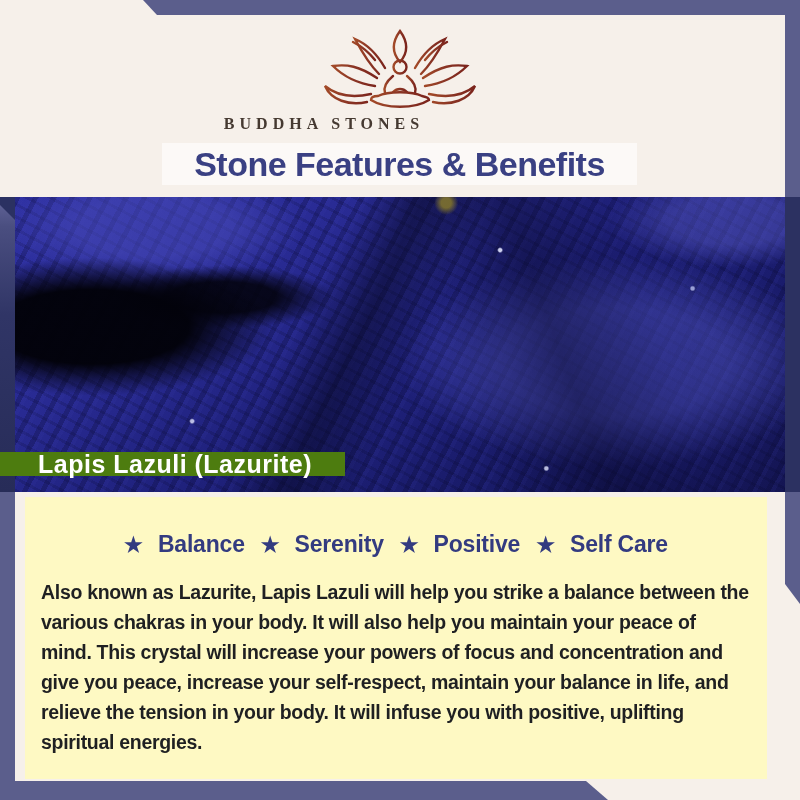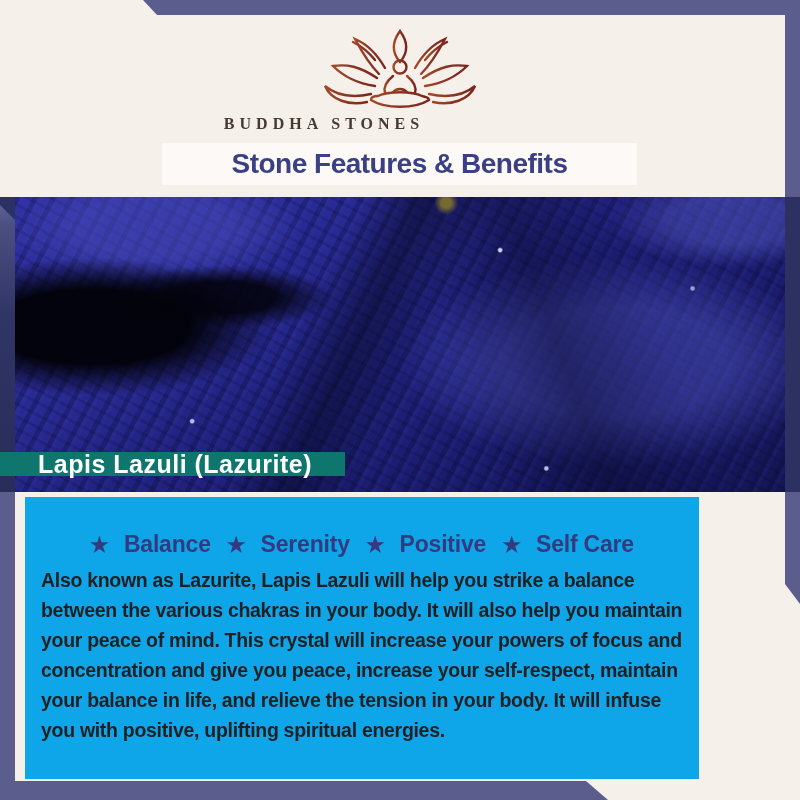--- a/index.html
+++ b/index.html
@@ -24,21 +24,21 @@
     position:absolute;left:0;top:115px;width:648px;text-align:center;z-index:2;
     font-family:"Liberation Serif",serif;font-size:16px;font-weight:600;
     letter-spacing:5px;color:#453931;
   }
   
   .heading-band{
     position:absolute;left:162px;top:143px;width:475px;height:42px;z-index:2;
     background:#fcf9f7;display:flex;align-items:center;justify-content:center;
   }
   .heading-band h1{
-    margin:4px;font-size:28px;font-weight:700;color:#3a4083;letter-spacing:-0.5px;
+    margin:4px;font-size:34px;font-weight:700;color:#3a4083;letter-spacing:-0.5px;
   }
   
   .photo-section{
     position:absolute;left:0;top:197px;width:800px;height:295px;z-index:2;
     background:#2b3162;
   }
   .photo-edge-left{
     position:absolute;left:0;top:0;width:15px;height:100%;
     background:linear-gradient(180deg,#63669a 0%,#4a4e80 10%,#303566 40%,#272c58 100%);
     clip-path:polygon(0 8px,100% 23px,100% 100%,0 100%);
@@ -58,38 +58,38 @@
       linear-gradient(70deg, rgba(0,0,0,0) 55%, rgba(8,8,40,.45) 68%, rgba(20,20,90,.18) 80%, rgba(0,0,0,0) 92%),
       radial-gradient(ellipse 36% 46% at 78% 56%, rgba(82,86,195,.5) 0 40%, rgba(82,86,195,0) 78%),
       radial-gradient(ellipse 25% 25% at 18% 10%, rgba(72,74,185,.55) 0 40%, rgba(72,74,185,0) 78%),
       radial-gradient(ellipse 20% 20% at 93% 8%, rgba(90,92,200,.45) 0 40%, rgba(90,92,200,0) 80%),
       repeating-linear-gradient(118deg, rgba(10,10,50,.26) 0 5px, rgba(60,62,170,.12) 5px 9px, rgba(10,10,50,0) 9px 16px),
       repeating-linear-gradient(28deg, rgba(0,0,25,.14) 0 3px, rgba(0,0,0,0) 3px 11px),
       linear-gradient(150deg,#2f31a3 0%,#282a92 30%,#1e2079 55%,#181a66 80%,#141552 100%);
   }
   .caption-band{
     position:absolute;left:0;top:255px;width:345px;height:24px;
-    background:#0f766e;display:flex;align-items:center;
+    background:#4d7c0f;display:flex;align-items:center;
   }
   .caption-band h2{
     margin:0 0 0 38px;font-size:25px;font-weight:700;color:#ffffff;letter-spacing:0.5px;
   }
   
   .card{
-    position:absolute;left:25px;top:497px;width:674px;height:282px;z-index:2;
-    background:#0ea5e9;
+    position:absolute;left:25px;top:497px;width:742px;height:282px;z-index:2;
+    background:#fef9c3;
   }
   .benefits-line{
     margin-top:34px;text-align:center;color:#333b80;
     font-size:23px;font-weight:700;letter-spacing:-0.2px;
   }
   .benefits-line .star{margin:0 9px 0 16px;font-size:21px;}
   .benefits-line .star:first-child{margin-left:0;}
   .card p{
-    margin:7px 16px 0 16px;text-align:left;
+    margin:19px 16px 0 16px;text-align:left;
     font-size:19.5px;font-weight:700;letter-spacing:-0.3px;line-height:30px;
     color:#1f2022;
   }
 </style>
 </head>
 <body>
 
 <div id="page">
 
   <div class="ribbon ribbon-top"></div>

